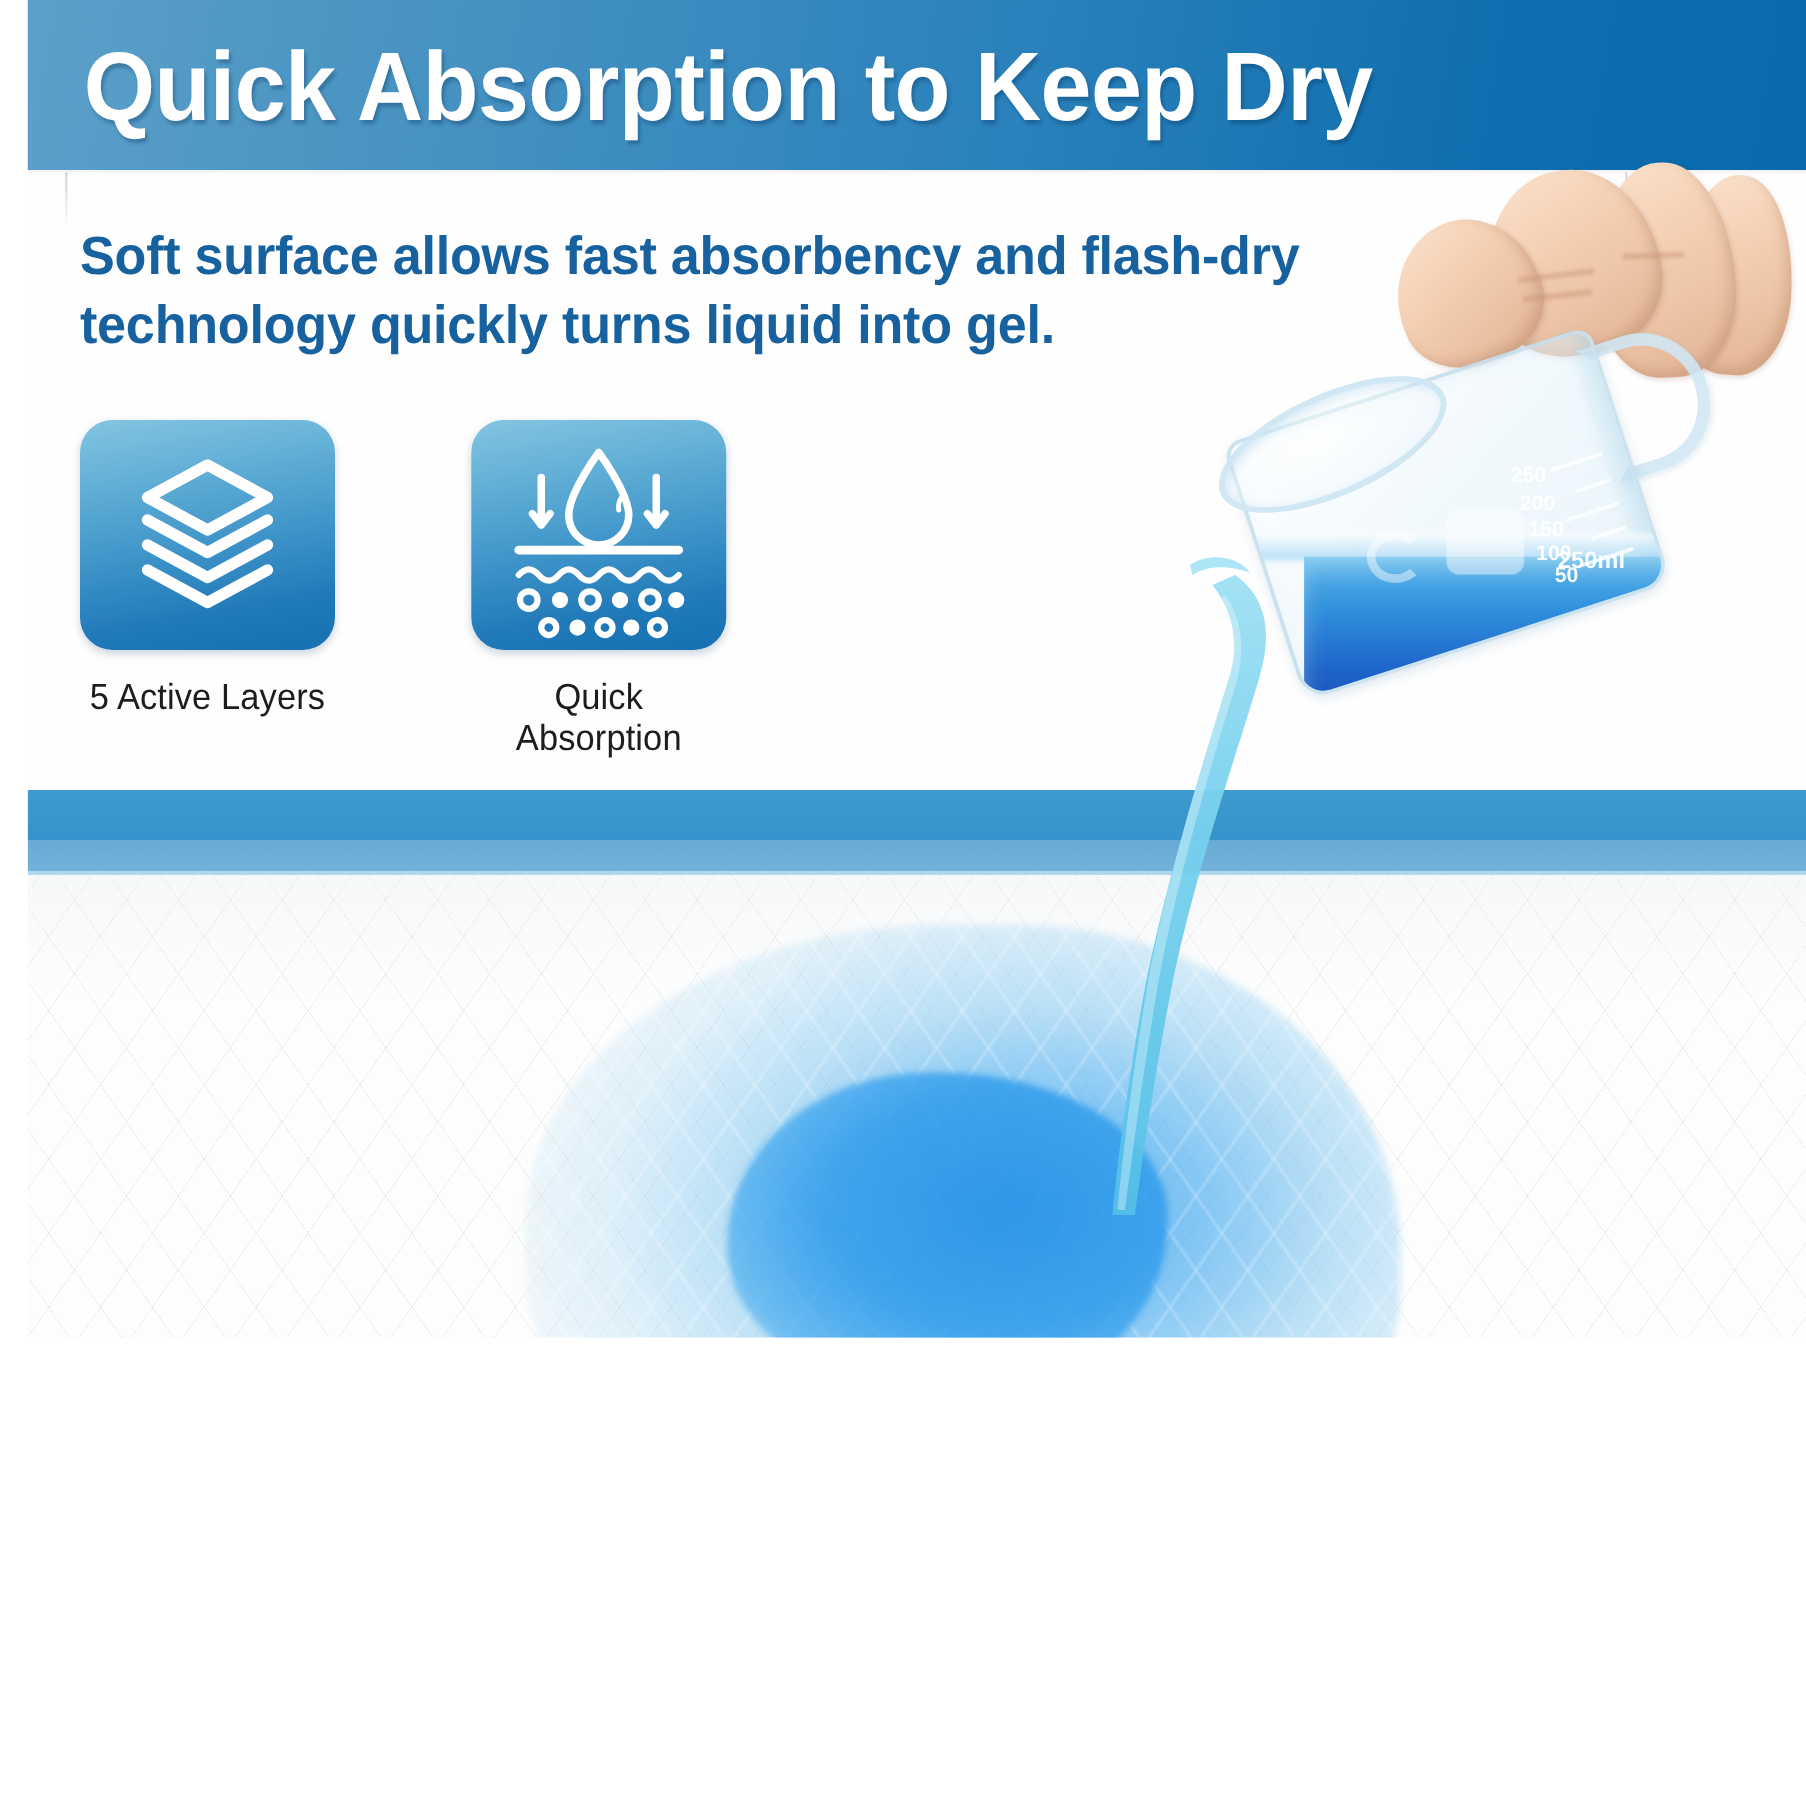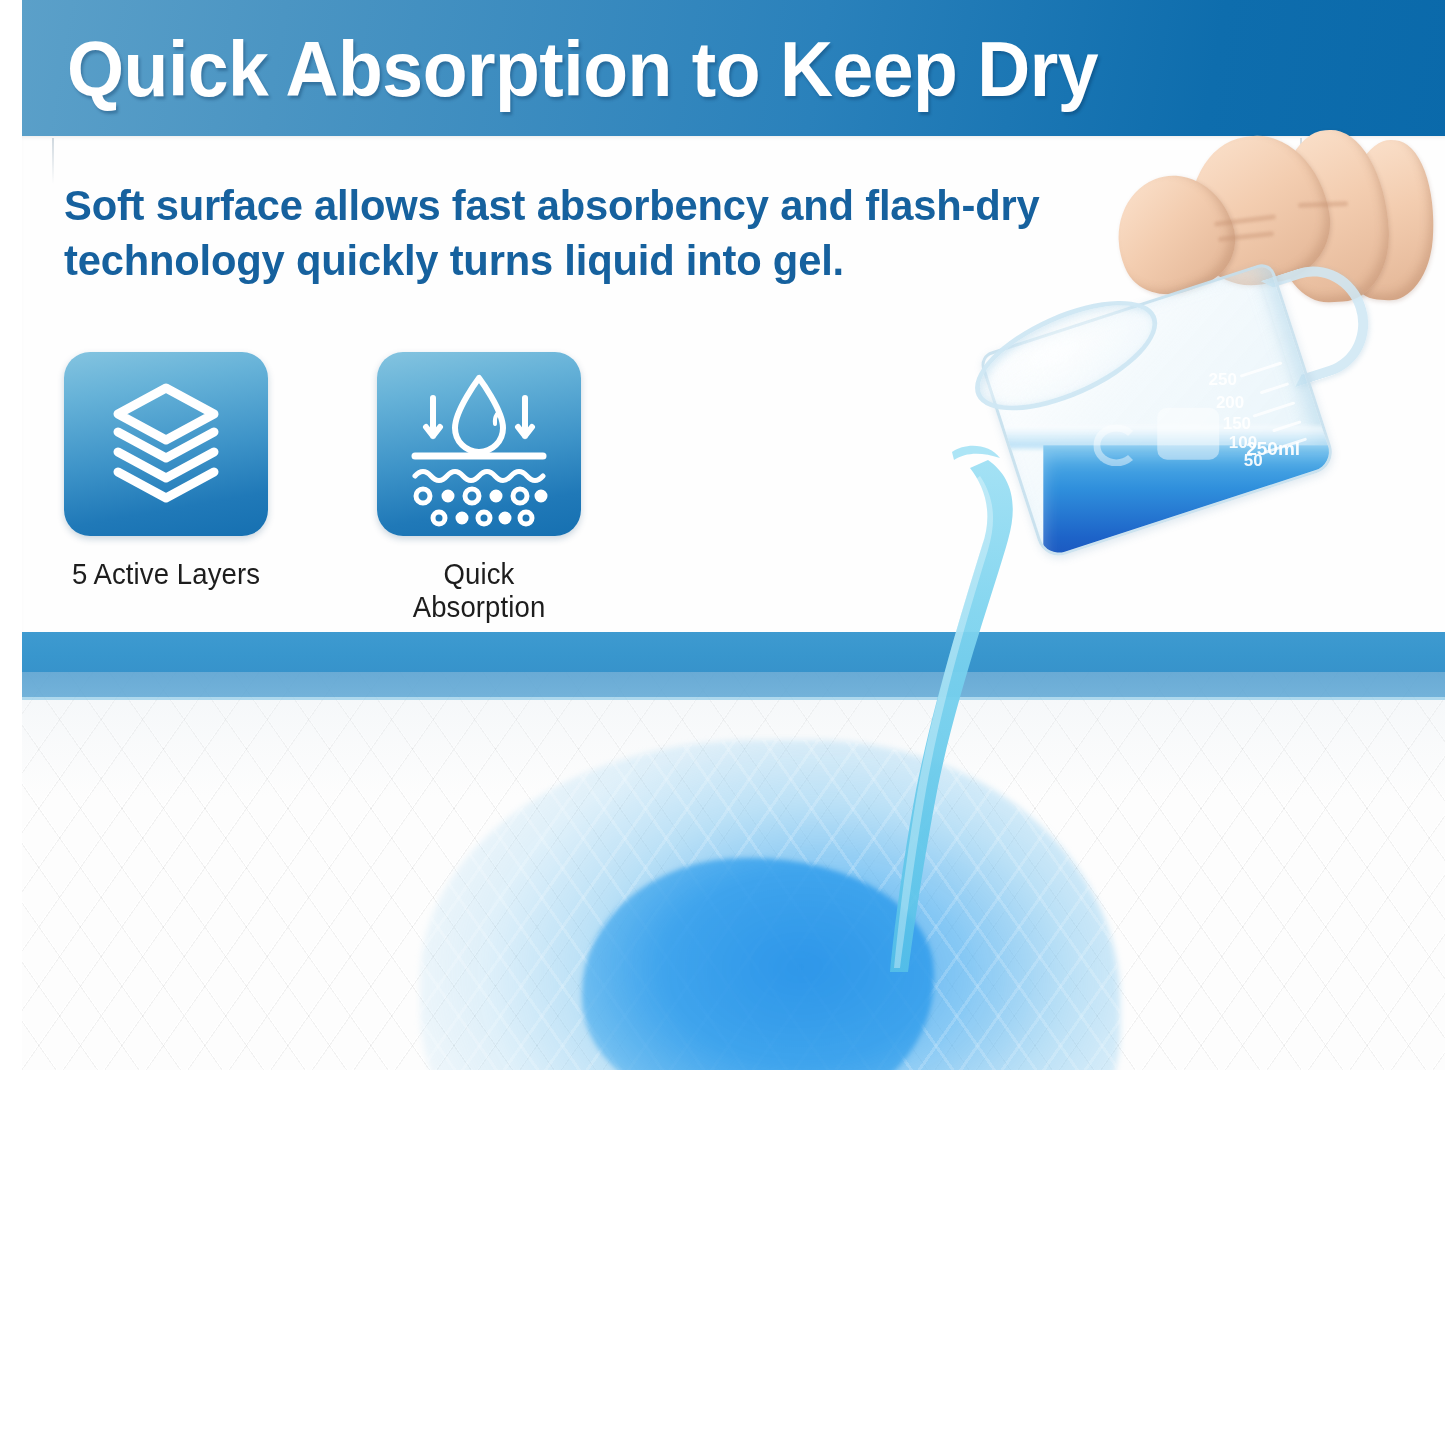--- a/index.html
+++ b/index.html
@@ -44,21 +44,21 @@
     position:absolute; left:42px; top:178px; width:1070px;
     font-family:"Liberation Sans Narrow","Liberation Sans", sans-serif;
     font-size:43px; font-weight:bold; line-height:1.27;
     color:#16619e; letter-spacing:-0.2px;
     transform:scaleX(0.97); transform-origin:left top;
   }
   .subtitle .l2 { display:block; }
 
   
   .features { position:absolute; left:0; top:336px; width:1445px; height:260px; }
-  .feature { position:absolute; top:16px; width:204px; }
+  .feature { position:absolute; top:0; width:204px; }
   .feature.f0 { left:42px; }
   .feature.f1 { left:355px; }
   .feature.f2 { left:682px; }
 
   .tile {
     position:relative; width:204px; height:184px; border-radius:26px;
     background:linear-gradient(170deg,#84c4e0 0%,#66b2d8 22%,#3d93c8 55%,#2079b8 80%,#1670b1 100%);
     box-shadow:0 3px 7px rgba(20,70,110,0.22);
     overflow:hidden;
   }

